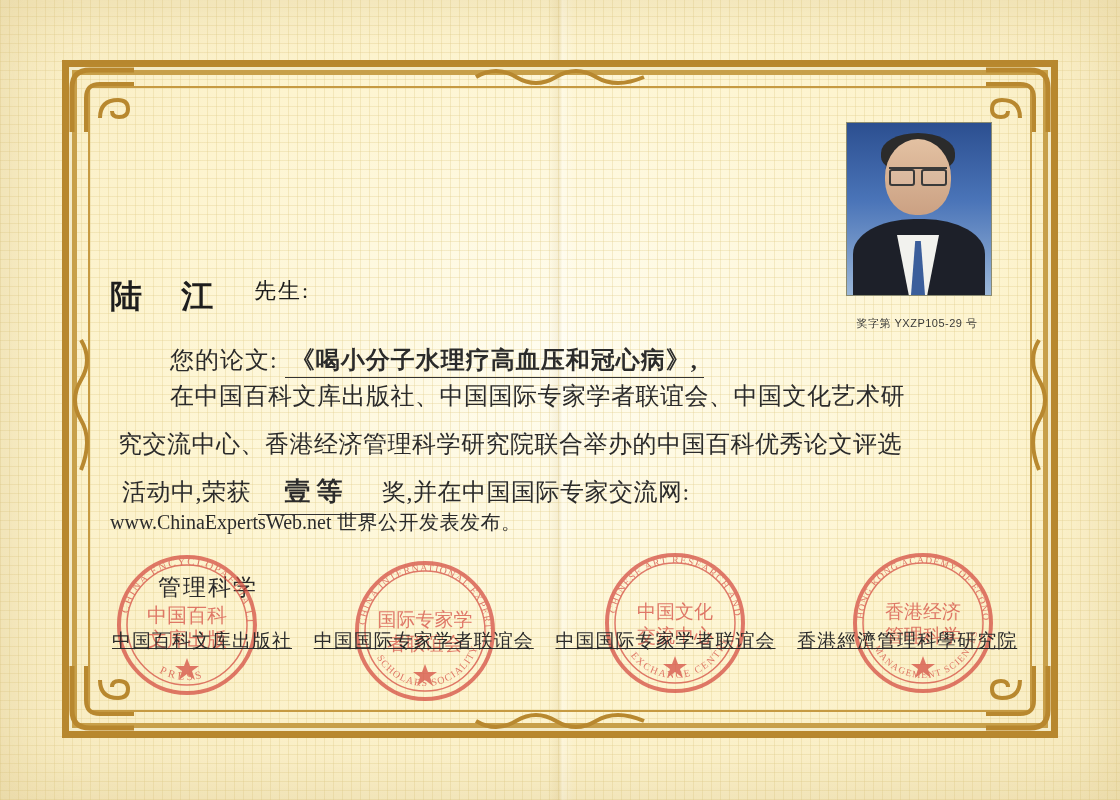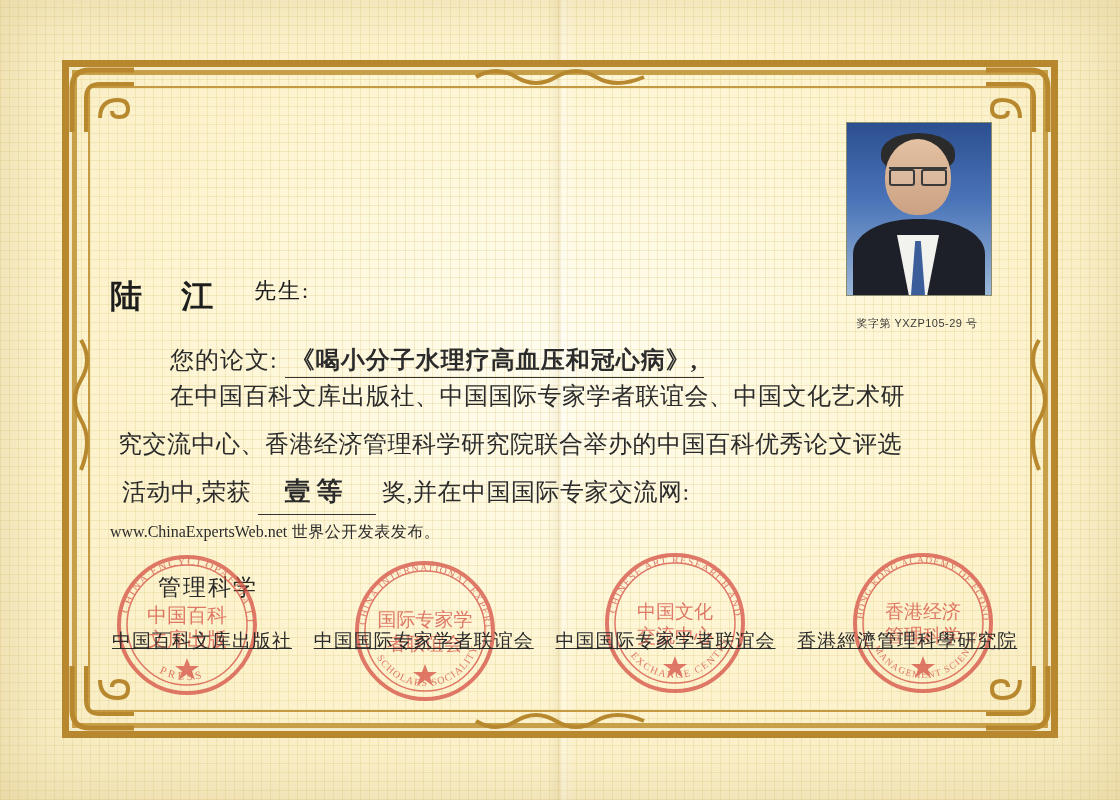--- a/index.html
+++ b/index.html
@@ -103,21 +103,21 @@
     position:absolute;left:144px;top:14px;font-size:22px;letter-spacing:2px;color:#1d1d1d;
   }
   .row2{position:absolute;left:60px;top:62px;font-size:24px;letter-spacing:1px;margin-top:20px;}
   .ul{display:inline-block;border-bottom:1.5px solid #333;padding:0 6px 1px 6px;}
   .paper-title{font-weight:700;}
   .p1{position:absolute;left:60px;top:112px;font-size:24px;letter-spacing:.5px;}
   .p2{position:absolute;left:8px;top:160px;font-size:24px;letter-spacing:.5px;}
   .p3{position:absolute;left:0px;top:208px;font-size:24px;letter-spacing:.5px;margin-left:12px;}
   .award{display:inline-block;min-width:118px;text-align:center;border-bottom:1.5px solid #333;
     font-weight:700;font-size:26px;letter-spacing:6px;}
-  .p4{position:absolute;left:0px;top:248px;font-size:16px;letter-spacing:.5px;}
+  .p4{position:absolute;left:0px;top:238px;font-size:20px;letter-spacing:.5px;}
   .url{font-family:"Liberation Serif", serif;letter-spacing:0;}
   .special{position:absolute;left:48px;top:310px;font-size:23px;letter-spacing:2px;}
 
   
   .issuers{
     position:absolute;left:104px;right:96px;top:628px;text-align:center;
     font-size:19px;letter-spacing:1px;color:#2b2b2b;white-space:nowrap;
   }
   .issuers span{margin:0 8px;text-decoration:underline;}
   .datum{

